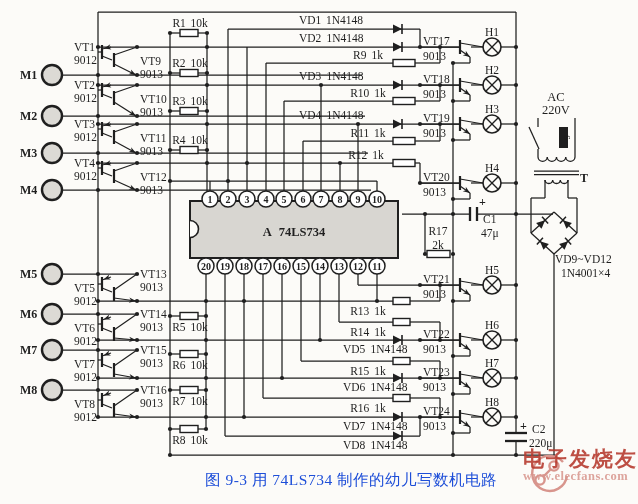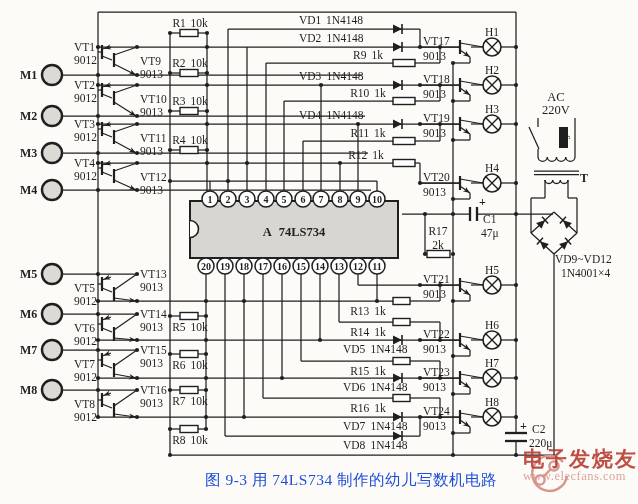--- a/index.html
+++ b/index.html
@@ -4,21 +4,21 @@
 <style>
   html,body{margin:0;padding:0;}
   .stage{position:relative;width:638px;height:504px;background:#fcfbf8;overflow:hidden;
          font-family:"Liberation Serif","DejaVu Serif",serif;}
   svg{position:absolute;left:0;top:0;}
   .caption{position:absolute;left:196px;top:470px;width:310px;text-align:center;
            font-size:15.5px;color:#1d4ed8;letter-spacing:.5px;white-space:nowrap;}
   .watermark{position:absolute;right:0px;top:448px;display:flex;align-items:center;gap:4px;}
   .wm-text{display:flex;flex-direction:column;line-height:1.05;}
   .wm-brand{font-size:21px;font-weight:bold;letter-spacing:2px;opacity:.88;}
-  .wm-url{font-size:12.5px;font-weight:normal;letter-spacing:.5px;opacity:.85;}
+  .wm-url{font-size:12.5px;font-weight:bold;letter-spacing:.5px;opacity:.85;}
 </style>
 </head>
 <body>
 
 <div class="stage">
   <svg id="sch" width="638" height="504" viewBox="0 0 638 504">
       <line x1="98" y1="12" x2="516" y2="12" stroke="#1f1f1f" stroke-width="1.25"></line>
       <line x1="170" y1="455" x2="555" y2="455" stroke="#1f1f1f" stroke-width="1.25"></line>
       <line x1="98" y1="12" x2="98" y2="417" stroke="#1f1f1f" stroke-width="1.25"></line>
       <line x1="170" y1="33" x2="170" y2="455" stroke="#1f1f1f" stroke-width="1.25"></line>

